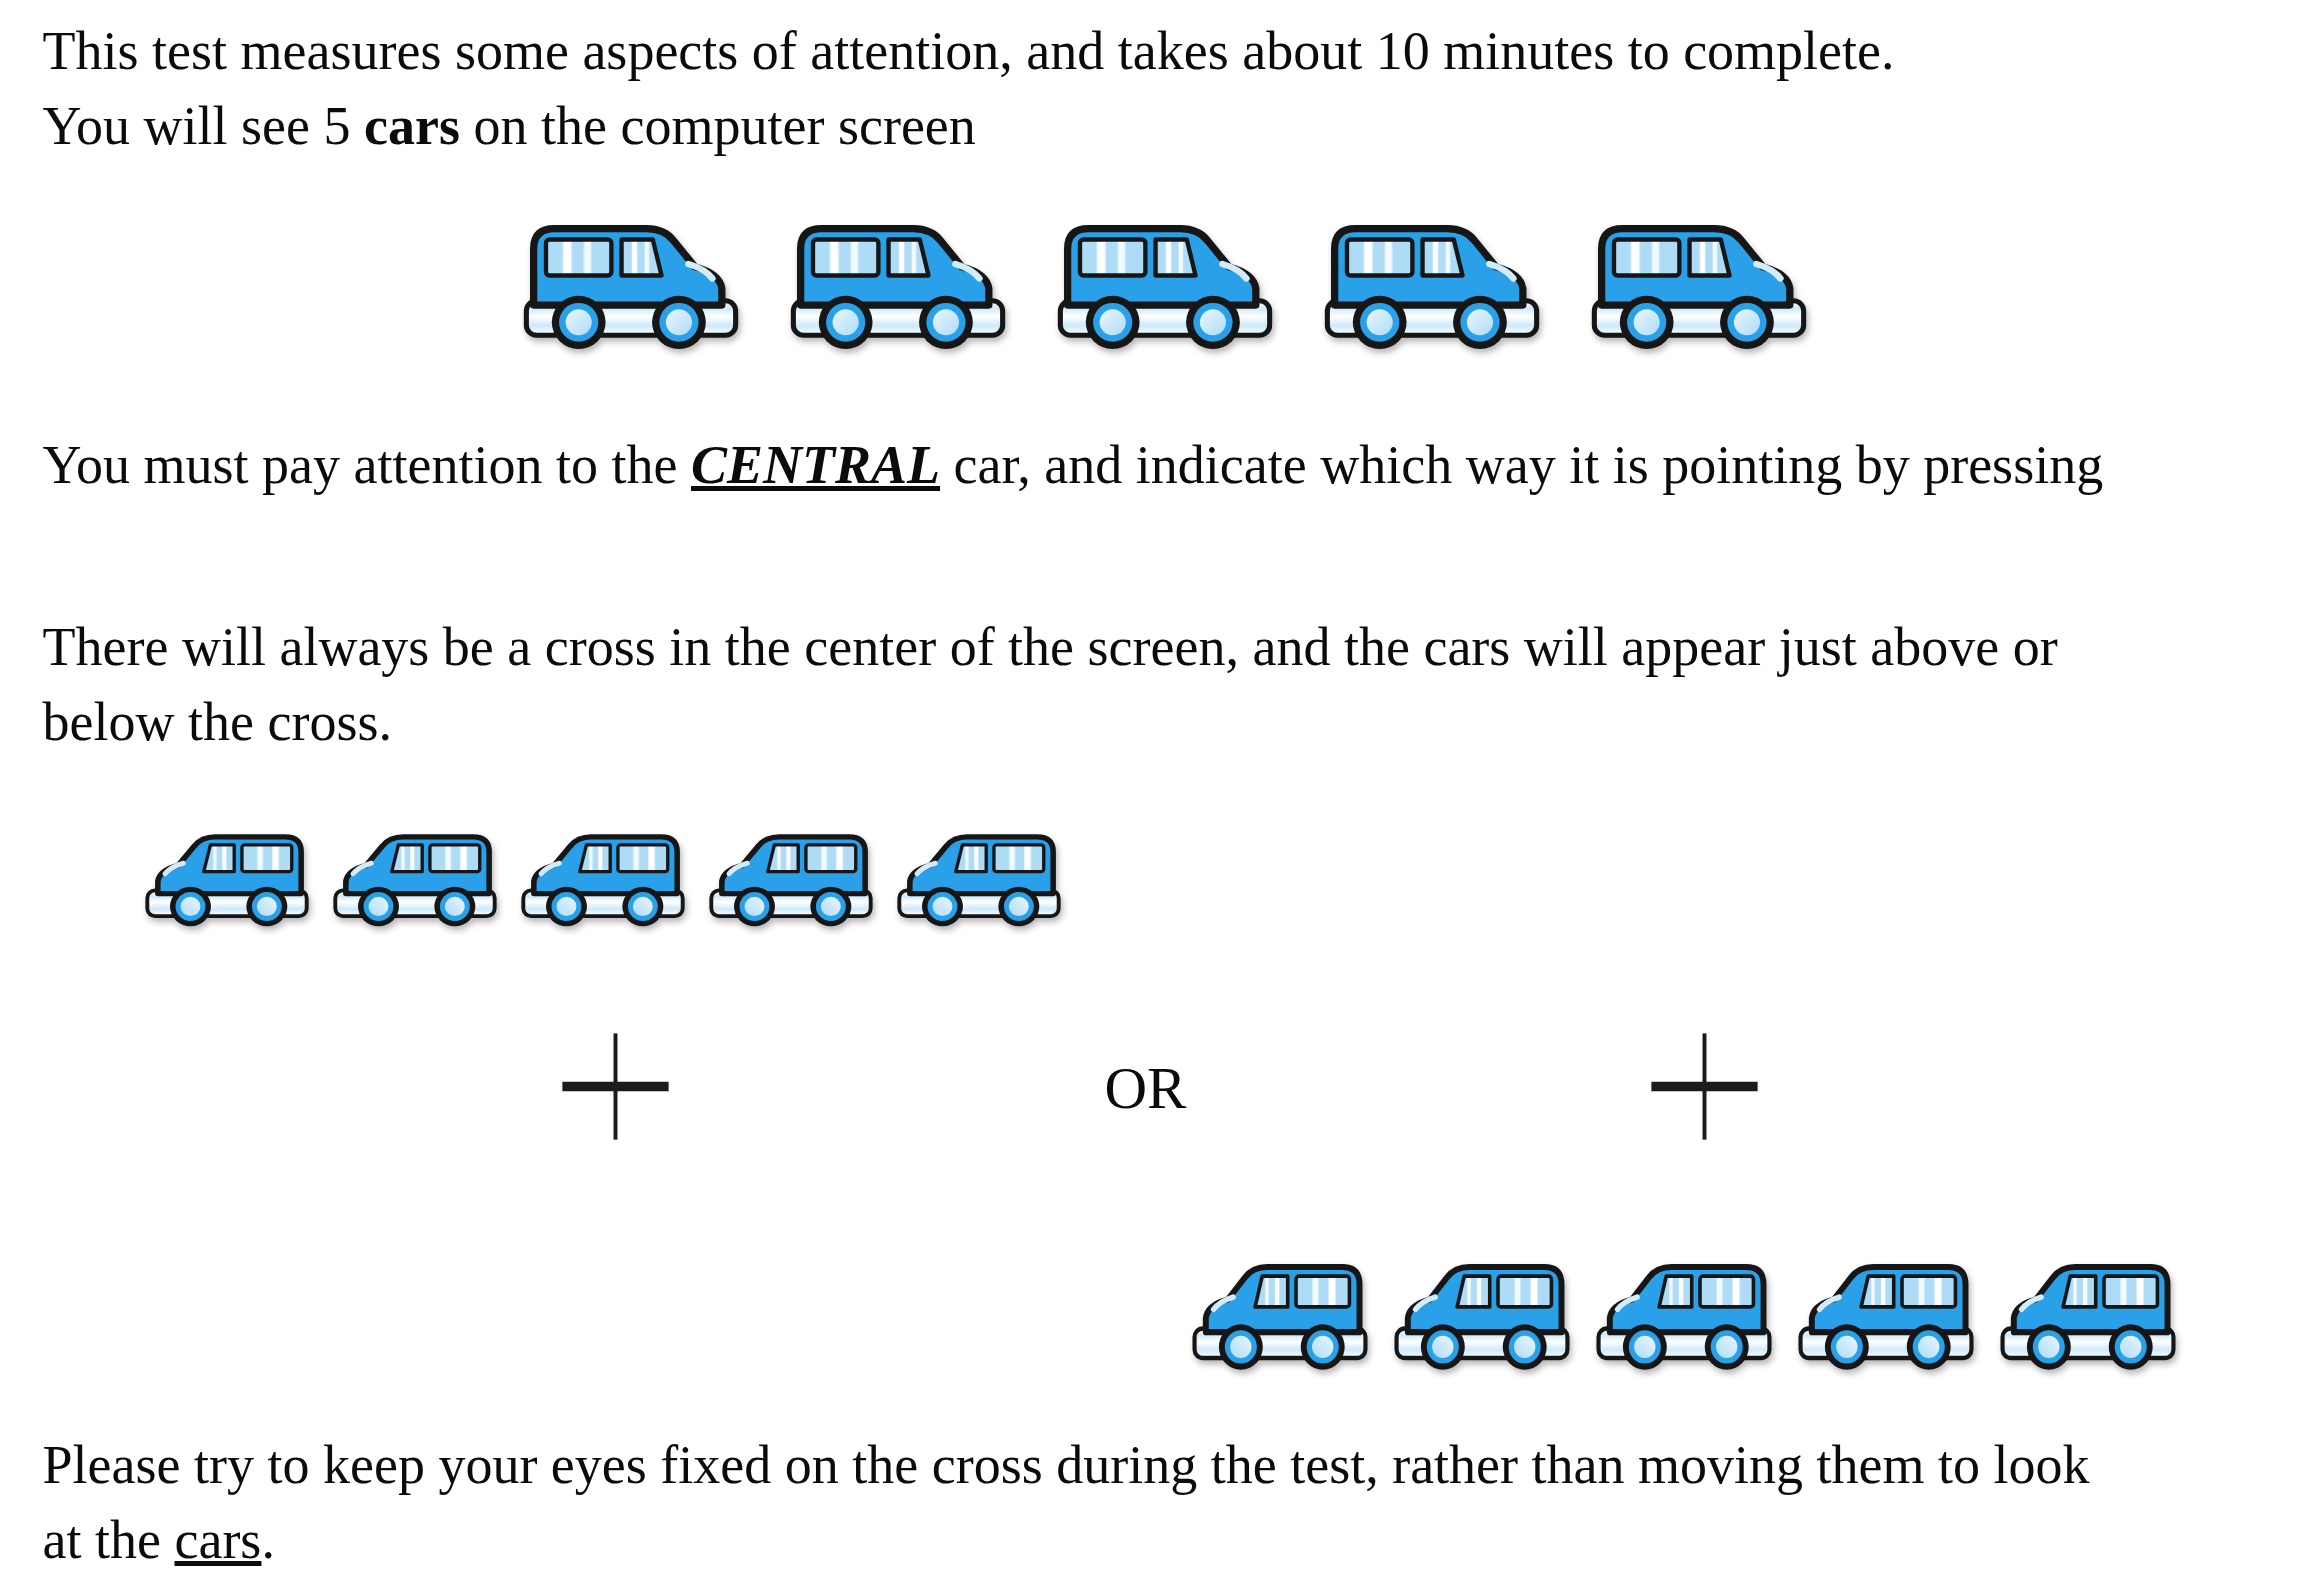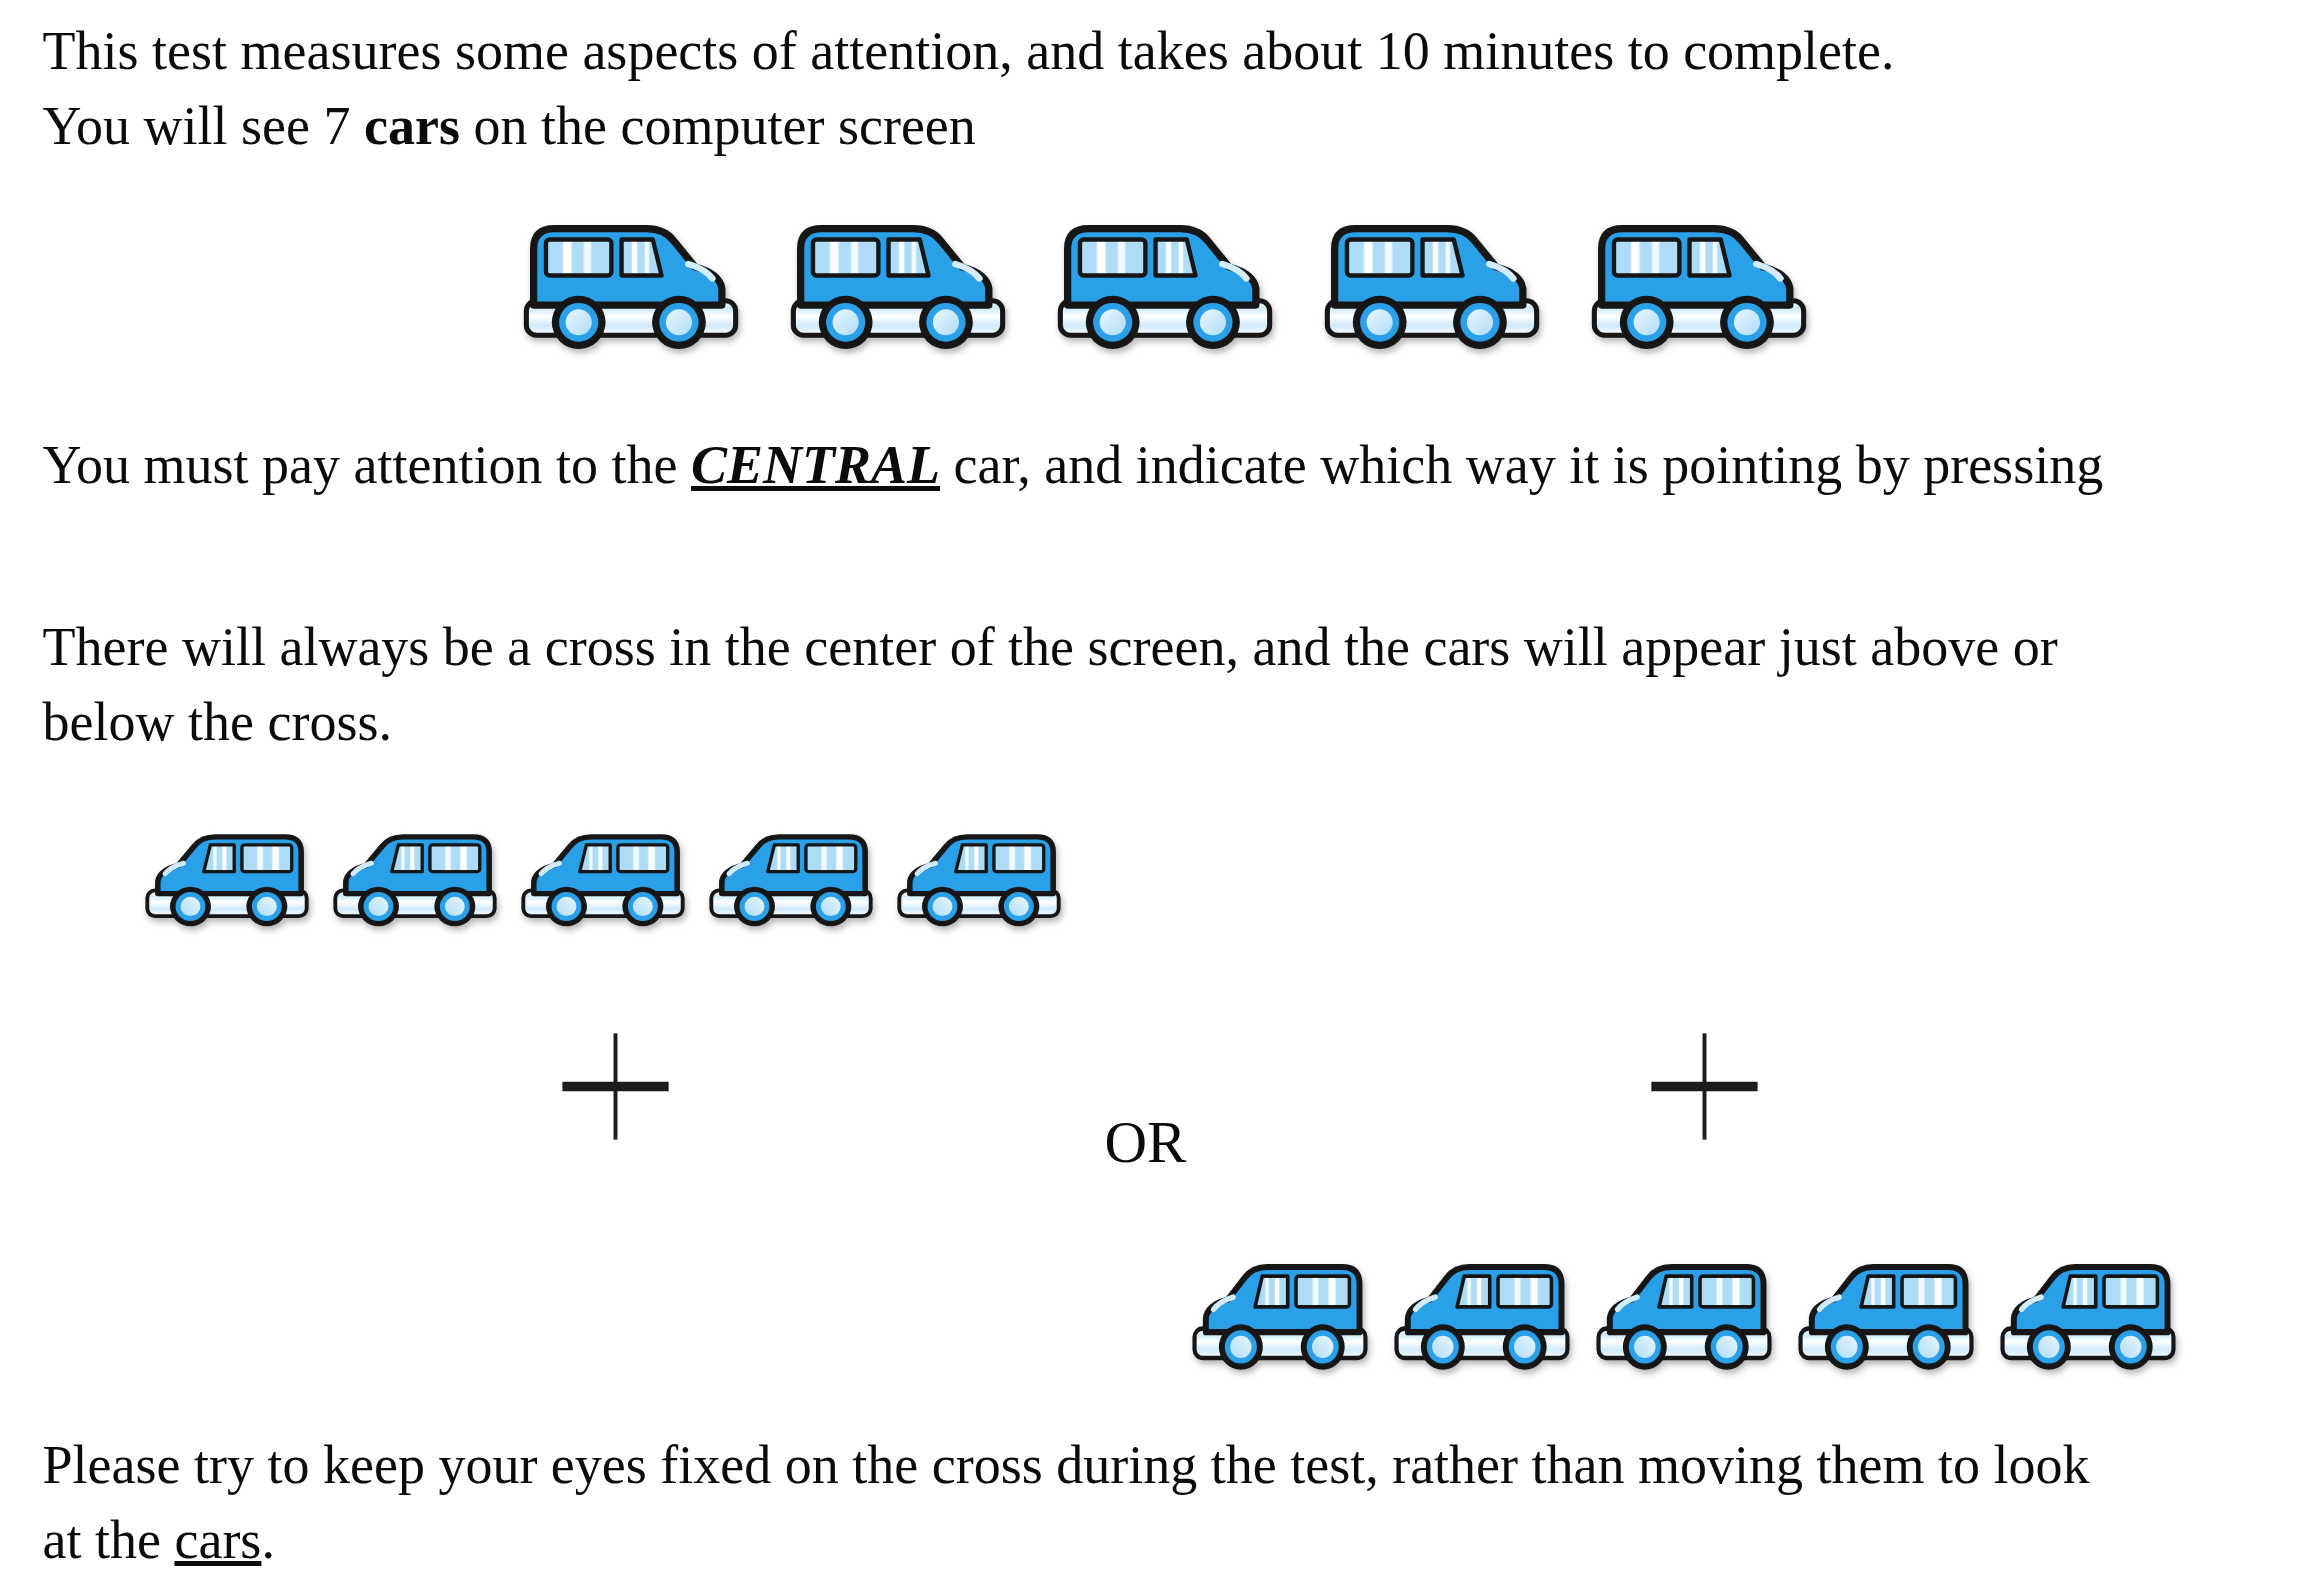--- a/index.html
+++ b/index.html
@@ -28,21 +28,21 @@
   #car-row-upper-left .car{width:166px;height:107px;}
   #car-row-lower-right{left:1191px;top:1251px;gap:24px;}
   #car-row-lower-right .car{width:178px;height:123px;}
   .car{display:block;filter:drop-shadow(2.4px 4px 3.2px rgba(95,95,95,0.45));}
 
   .cross{position:absolute;width:111px;height:111px;color:#1c1c1c;}
   #cross-left{left:560px;top:1031px;}
   #cross-right{left:1649px;top:1031px;}
 
   .or-label{
-    position:absolute;left:1098px;top:1111px;width:95px;
+    position:absolute;left:1098px;top:1057px;width:95px;
     text-align:center;font-size:59px;line-height:63px;color:#0b0b0b;
   }
 </style>
 </head>
 <body>
 
 <svg width="0" height="0" style="position:absolute" aria-hidden="true">
   <defs>
     <linearGradient id="rockerGrad" x1="0" y1="0" x2="0" y2="1">
       <stop offset="0" stop-color="#ffffff"></stop>
@@ -65,21 +65,21 @@
     </linearGradient>
     <linearGradient id="hubGrad" x1="0" y1="0" x2="1" y2="1">
       <stop offset="0" stop-color="#EAF6FE"></stop>
       <stop offset="1" stop-color="#AEDCF7"></stop>
     </linearGradient>
   </defs>
 </svg>
 
 <main>
 
-  <p class="para" id="para-intro"><span>This test measures some aspects of attention, and takes about 10 minutes to complete.</span><br><span>You will see 7 </span><span class="b">cars</span><span> on the computer screen</span></p>
+  <p class="para" id="para-intro"><span>This test measures some aspects of attention, and takes about 10 minutes to complete.</span><br><span>You will see 5 </span><span class="b">cars</span><span> on the computer screen</span></p>
 
   <div class="car-row" id="car-row-large">
       <svg class="car" viewBox="0 0 300 200" preserveAspectRatio="none">
         <g>
           <rect x="6" y="126" width="288" height="48" rx="14" fill="url(#rockerGrad)" stroke="#161616" stroke-width="7"></rect>
           <path d="M16,132 L16,54 Q16,26 45,26 L171,26 Q196,26 209,43 L238,79 Q272,88 275,109 L275,132 Z" fill="#2AA0E8" stroke="#161616" stroke-width="10" stroke-linejoin="round"></path>
           <rect x="33" y="41" width="90" height="50" rx="5" fill="url(#winGrad)" stroke="#161616" stroke-width="6"></rect>
           <path d="M137,41 L180,41 L192,91 L137,91 Z" fill="url(#winGrad)" stroke="#161616" stroke-width="6" stroke-linejoin="round"></path>
           <path d="M229,75 Q252,82 262,95" fill="none" stroke="#D3ECFB" stroke-width="9" stroke-linecap="round"></path>
           <circle cx="78" cy="156" r="37" fill="#161616"></circle>

